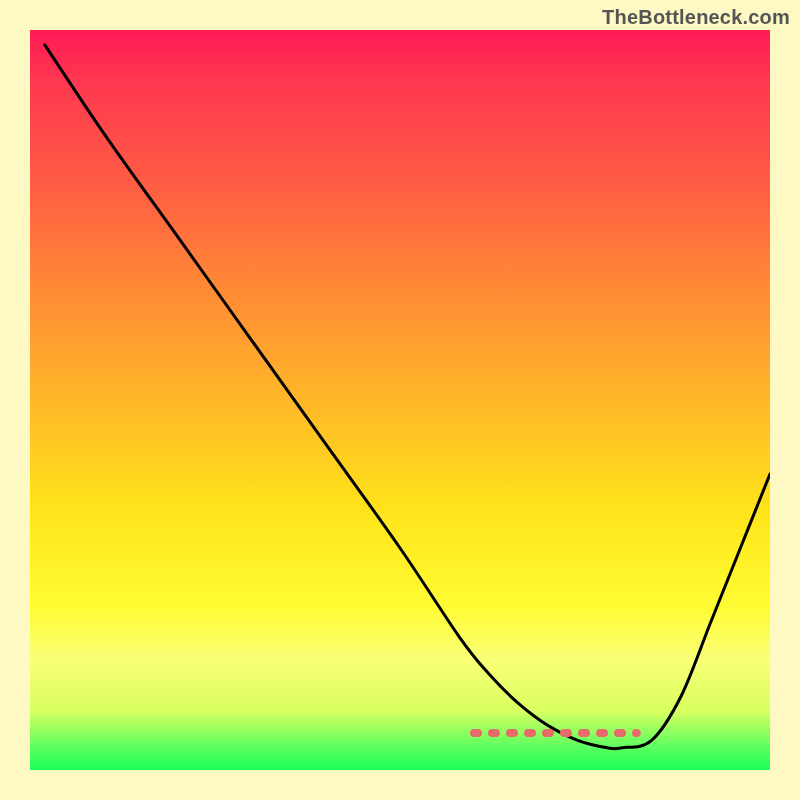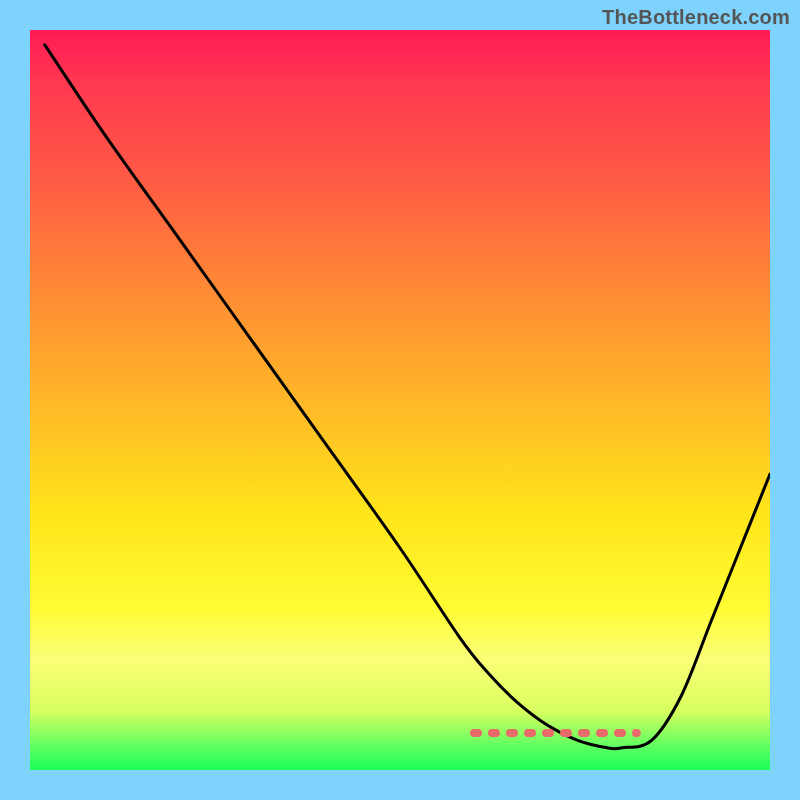--- a/index.html
+++ b/index.html
@@ -8,21 +8,21 @@
     width: 800px;
     height: 800px;
     background: #000;
     font-family: Arial, Helvetica, sans-serif;
     overflow: hidden;
   }
   .frame {
     position: relative;
     width: 800px;
     height: 800px;
-    background: #7dd3fc;
+    background: #fef9c3;
   }
   .watermark {
     position: absolute;
     top: 6px;
     right: 10px;
     color: #555;
     font-size: 20px;
     font-weight: 600;
     letter-spacing: 0.2px;
     z-index: 20;

